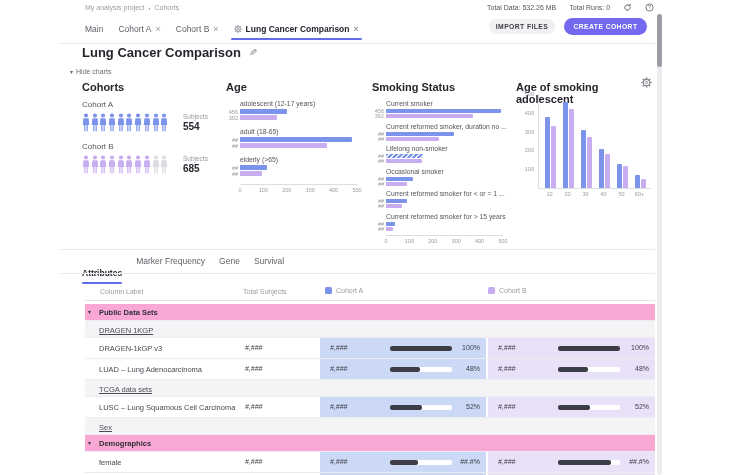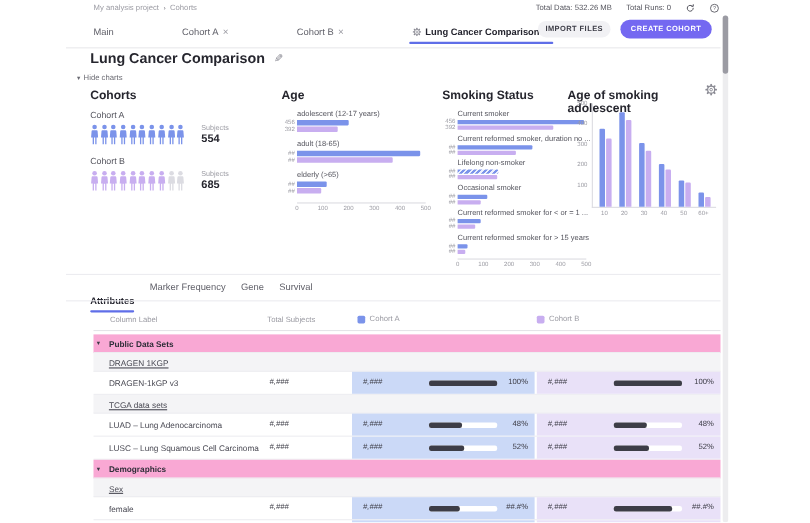--- a/index.html
+++ b/index.html
@@ -1,18 +1,18 @@
 <!DOCTYPE html>
 <html style="--blue: #7b93ea; --purple: #c8aef0; --accent: #5f6ee8; --btn: #7468f1; --dark: #3d3d47; --cellA: #cbd9f7; --cellB: #e9e1f8;"><head>
 <meta charset="utf-8">
 <style>
   html,body{margin:0;padding:0;background:#fff;}
   .canvas{position:relative;width:736px;height:475px;background:#fff;overflow:hidden;
           font-family:"Liberation Sans",sans-serif;color:#2e2e38;}
-  .abs{position:absolute;gap:47px;}
+  .abs{position:absolute;}
 
   
   #breadcrumb{left:85px;top:4px;display:flex;align-items:center;gap:4px;font-size:7px;color:#9a9aa2;}
   #top-meta{left:487px;top:3px;display:flex;align-items:center;gap:13px;font-size:7px;color:#55555e;}
   #top-meta .icon{display:flex;align-items:center;}
 
   
   #tabs-line{left:60px;top:43px;width:595px;height:1px;background:#e8e8ec;}
   #main-tabs{left:85px;top:24px;display:flex;align-items:flex-end;}
   .tab{display:inline-flex;align-items:center;gap:4px;margin-right:15px;font-size:8.5px;color:#5f5f68;
@@ -40,21 +40,21 @@
   .ctitle{font-size:11px;font-weight:700;color:#26262e;margin-bottom:7px;}
   .cblock{position:relative;margin-bottom:9px;}
   .cname{font-size:8px;color:#55555e;margin-bottom:3px;}
   .people{display:flex;gap:0.7px;}
   .person{display:block;}
   .subjects{position:absolute;left:101px;top:13px;}
   .subj-label{font-size:6.5px;color:#9a9aa2;margin-bottom:1px;}
   .subj-val{font-size:10px;font-weight:700;color:#26262e;}
 
   
-  .hchart{position:absolute;margin-left:30px;}
+  .hchart{position:absolute;}
   #age-chart{left:226px;top:81px;width:138px;}
   #smoking-chart{left:372px;top:81px;width:142px;}
   .hgroup{}
   .hglabel{font-size:6.8px;color:#55555e;margin-left:14px;margin-bottom:2px;white-space:nowrap;}
   .hrow{display:flex;align-items:center;margin-bottom:1px;}
   .hval{width:12px;text-align:right;font-size:5.5px;color:#9a9aa2;margin-right:2px;line-height:4px;flex:none;}
   .hbar{display:inline-block;border-radius:0 1px 1px 0;}
   .hbar.a{background:var(--blue,#7b93ea);}
   .hbar.b{background:var(--purple,#c8aef0);}
   .hbar.a.hatch{background:repeating-linear-gradient(135deg,var(--blue,#7b93ea) 0 2px,#eaeffc 2px 3.5px);}
@@ -542,65 +542,65 @@
           <span class="cpct">100%</span>
         </div>
         <div class="cell cellB">
           <span class="cval">#,###</span>
           <span class="ctrack">
             <span class="cfill" style="width: 100%;"></span>
           </span>
           <span class="cpct">100%</span>
         </div>
       </div>
-      <div class="trow subgroup">
-        <span class="slabel">TCGA data sets</span>
-      </div>
       <div class="trow data">
         <span class="dlabel">LUAD – Lung Adenocarcinoma</span>
         <span class="dtotal">#,###</span>
         <div class="cell cellA">
           <span class="cval">#,###</span>
           <span class="ctrack">
             <span class="cfill" style="width: 48%;"></span>
           </span>
           <span class="cpct">48%</span>
         </div>
         <div class="cell cellB">
           <span class="cval">#,###</span>
           <span class="ctrack">
             <span class="cfill" style="width: 48%;"></span>
           </span>
           <span class="cpct">48%</span>
         </div>
       </div>
+      <div class="trow subgroup">
+        <span class="slabel">TCGA data sets</span>
+      </div>
       <div class="trow data">
         <span class="dlabel">LUSC – Lung Squamous Cell Carcinoma</span>
         <span class="dtotal">#,###</span>
         <div class="cell cellA">
           <span class="cval">#,###</span>
           <span class="ctrack">
             <span class="cfill" style="width: 52%;"></span>
           </span>
           <span class="cpct">52%</span>
         </div>
         <div class="cell cellB">
           <span class="cval">#,###</span>
           <span class="ctrack">
             <span class="cfill" style="width: 52%;"></span>
           </span>
           <span class="cpct">52%</span>
         </div>
       </div>
+      <div class="trow subgroup">
+        <span class="slabel">Sex</span>
+      </div>
       <div class="trow group">
         <span class="gtri">▾</span>
         <span class="glabel">Demographics</span>
-      </div>
-      <div class="trow subgroup">
-        <span class="slabel">Sex</span>
       </div>
       <div class="trow data">
         <span class="dlabel">female</span>
         <span class="dtotal">#,###</span>
         <div class="cell cellA">
           <span class="cval">#,###</span>
           <span class="ctrack">
             <span class="cfill" style="width: 45%;"></span>
           </span>
           <span class="cpct">##.#%</span>

